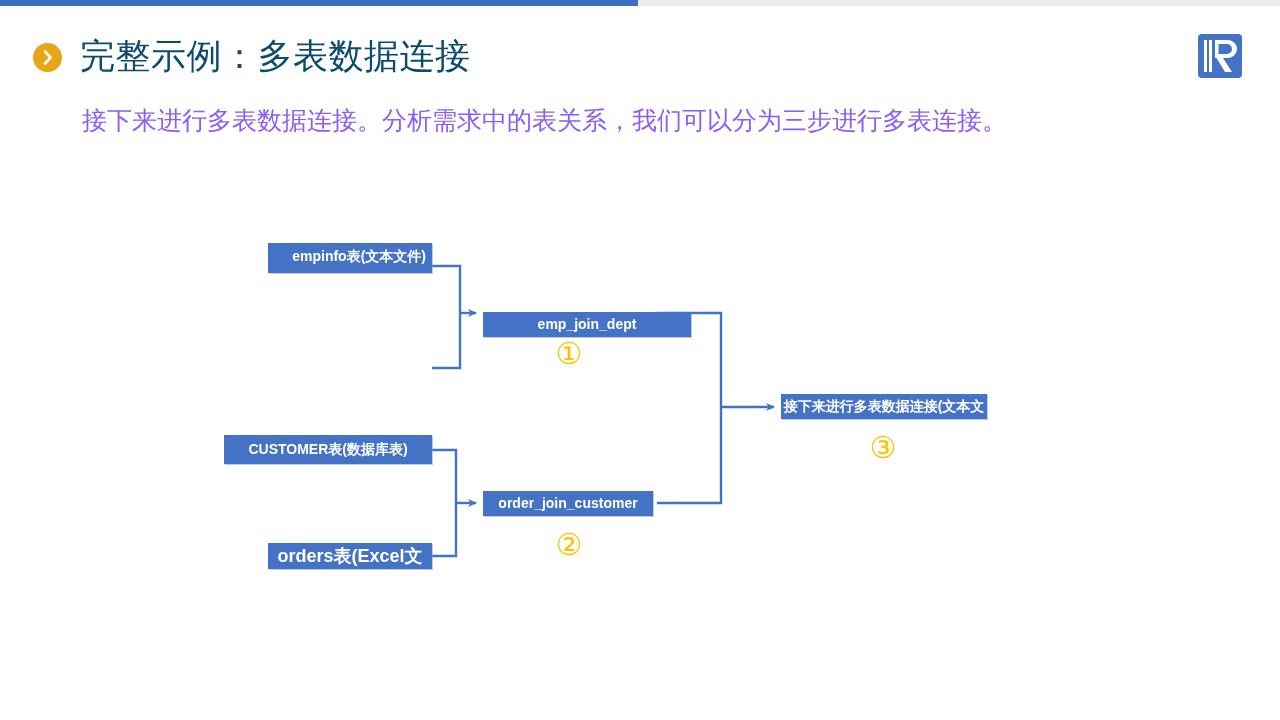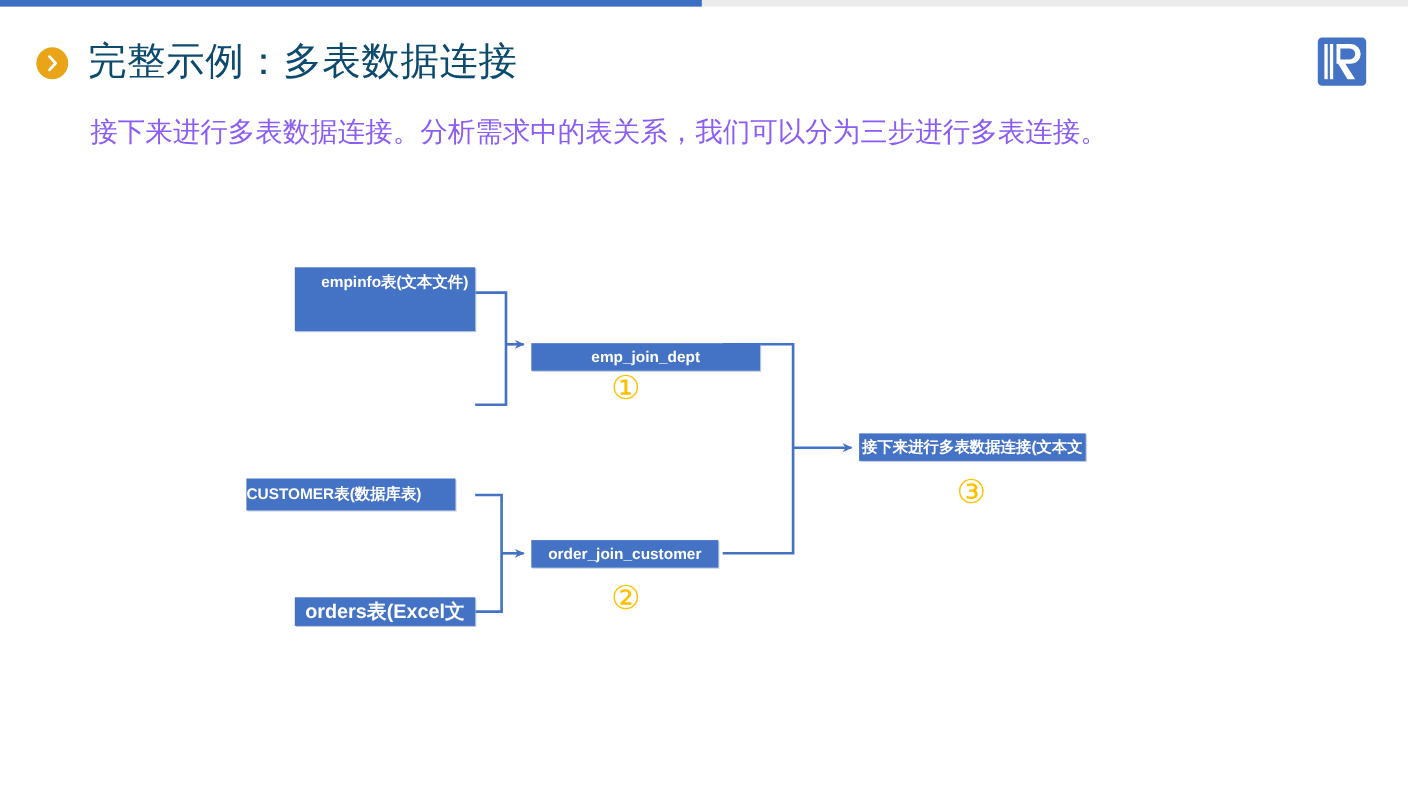--- a/index.html
+++ b/index.html
@@ -81,39 +81,39 @@
     box-shadow: 1px 1px 0 rgba(140,160,200,0.55);
   }
   .node-text {
     display: block;
     width: 100%;
   }
 
   
   #node-empinfo {
     left: 268px; top: 243px;
-    width: 164px; height: 58px;
+    width: 164px; height: 30px;
     padding: 4px 6px 0 24px;
     font-size: 14px;
     line-height: 19px;
-    text-align: left;
+    text-align: right;
   }
   #node-dept {
     left: 268px; top: 356px;
     width: 164px; height: 26px;
     font-size: 14px;
     line-height: 26px;
     text-align: center;
   }
   #node-customer {
     left: 224px; top: 435px;
-    width: 190px; height: 29px;
+    width: 208px; height: 29px;
     font-size: 14px;
     line-height: 29px;
-    text-align: left;
+    text-align: center;
   }
   #node-orders {
     left: 268px; top: 543px;
     width: 164px; height: 26px;
     font-size: 18px;
     line-height: 26px;
     text-align: center;
   }
 
   

